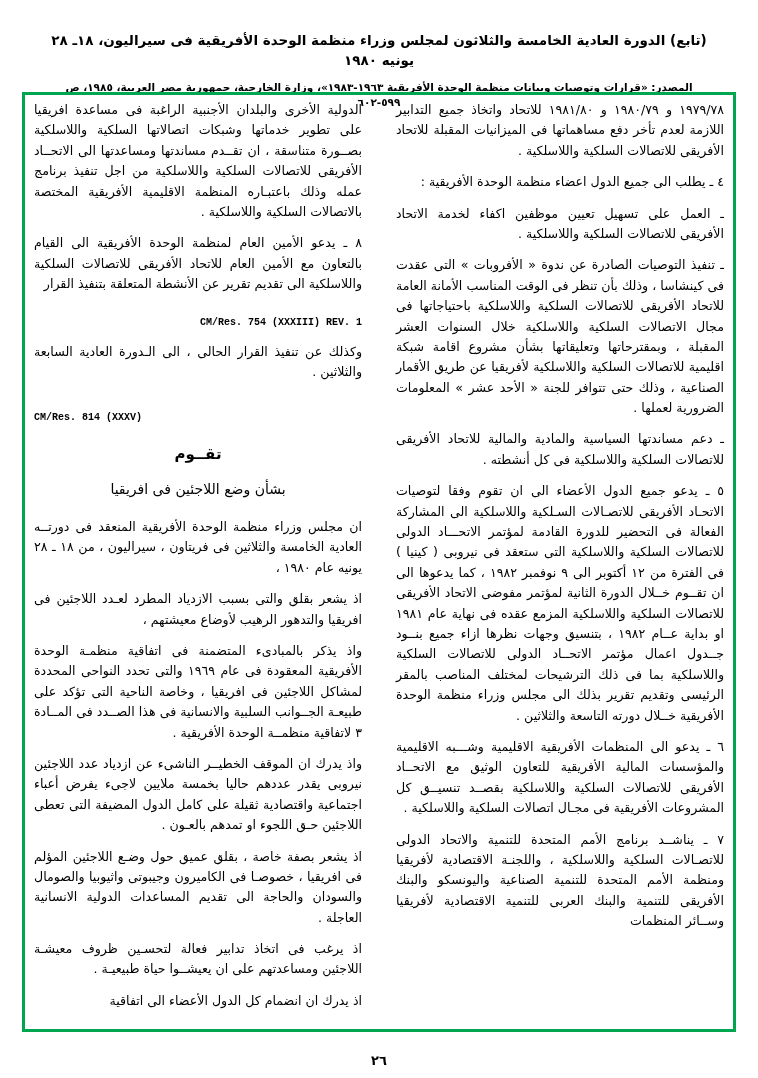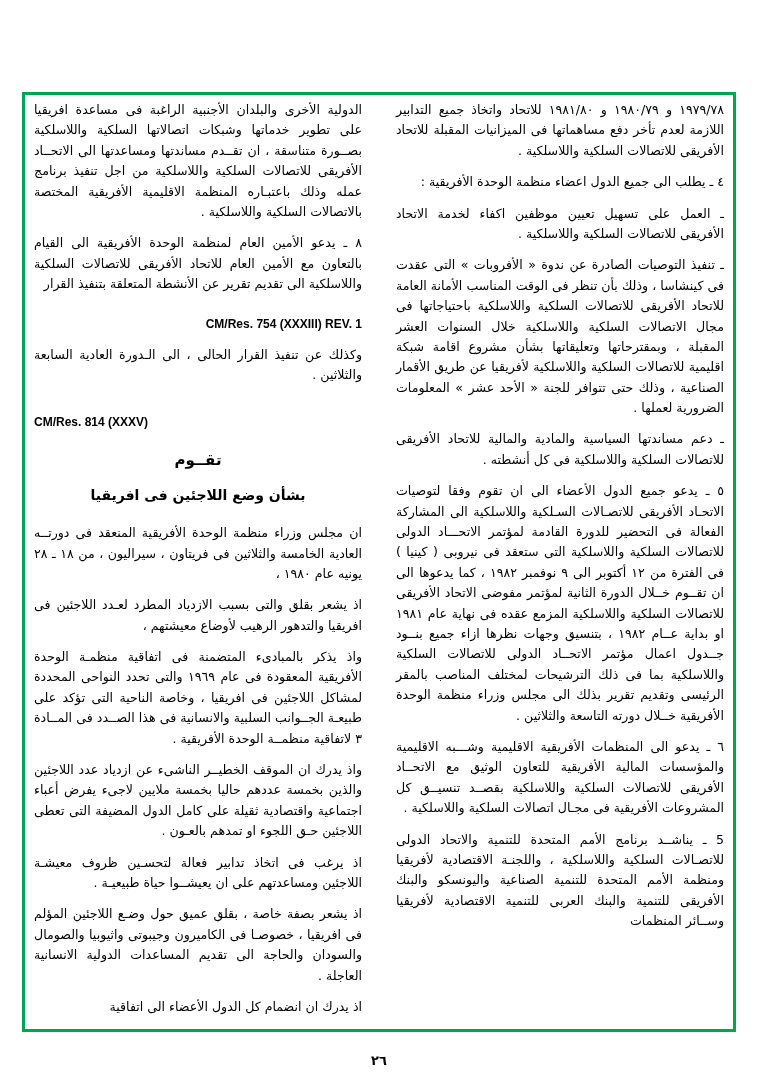--- a/index.html
+++ b/index.html
@@ -71,23 +71,23 @@
   .col.right { padding-left: 4px; }
   .col.left  { padding-right: 4px; }
 
   p.para {
     margin: 0 0 11px 0;
     text-indent: 0;
   }
   .b { font-weight: normal; }
 
   .res-code {
-    font-family: Liberation Sans, sans-serif;
-    font-weight: bold;
-    font-size: 12px;
+    font-family: Liberation Mono, monospace;
+    font-weight: bold;
+    font-size: 10px;
     direction: ltr;
     display: inline-block;
     unicode-bidi: embed;
     margin-top: 9px;
   }
   .res-line {
     margin: 0 0 11px 0;
     direction: rtl;
   }
   .res-block {
@@ -101,52 +101,56 @@
     text-align-last: center;
   }
   .title-qarar {
     font-size: 15px;
     font-weight: bold;
     letter-spacing: 6px;
     margin: 16px 0 12px 0;
   }
   .title-sub {
     font-size: 14px;
-    font-weight: bold;
+    font-weight: normal;
     margin: 0 0 16px 0;
   }
   .footer {
     position: absolute;
     bottom: 10px;
     left: 0;
     right: 0;
     text-align: center;
     font-size: 13px;
     font-weight: bold;
   }
 </style>
 </head>
 <body>
 
 <div class="page">
 
+  <div class="header">
+    <div class="header-title">(تابع) الدورة العادية الخامسة والثلاثون لمجلس وزراء منظمة الوحدة الأفريقية فى سيراليون، ١٨ـ ٢٨ يونيه ١٩٨٠</div>
+    <div class="header-source">المصدر: «قرارات وتوصيات وبيانات منظمة الوحدة الأفريقية ١٩٦٣-١٩٨٣»، وزارة الخارجية، جمهورية مصر العربية، ١٩٨٥، ص ٥٩٩-٦٠٢</div>
+  </div>
 
   <div class="frame"></div>
 
   <div class="columns">
 
     <div class="col right">
       <p class="para">١٩٧٩/٧٨ و ١٩٨٠/٧٩ و ١٩٨١/٨٠ للاتحاد واتخاذ جميع التدابير اللازمة لعدم تأخر دفع مساهماتها فى الميزانيات المقبلة للاتحاد الأفريقى للاتصالات السلكية واللاسلكية .</p>
       <p class="para">٤ ـ يطلب الى جميع الدول اعضاء منظمة الوحدة الأفريقية :</p>
       <p class="para">ـ العمل على تسهيل تعيين موظفين اكفاء لخدمة الاتحاد الأفريقى للاتصالات السلكية واللاسلكية .</p>
       <p class="para">ـ تنفيذ التوصيات الصادرة عن ندوة « الأفروبات » التى عقدت فى كينشاسا ، وذلك بأن تنظر فى الوقت المناسب الأمانة العامة للاتحاد الأفريقى للاتصالات السلكية واللاسلكية باحتياجاتها فى مجال الاتصالات السلكية واللاسلكية خلال السنوات العشر المقبلة ، وبمقترحاتها وتعليقاتها بشأن مشروع اقامة شبكة اقليمية للاتصالات السلكية واللاسلكية لأفريقيا عن طريق الأقمار الصناعية ، وذلك حتى تتوافر للجنة « الأحد عشر » المعلومات الضرورية لعملها .</p>
       <p class="para">ـ دعم مساندتها السياسية والمادية والمالية للاتحاد الأفريقى للاتصالات السلكية واللاسلكية فى كل أنشطته .</p>
       <p class="para">٥ ـ يدعو جميع الدول الأعضاء الى ان تقوم وفقا لتوصيات الاتحـاد الأفريقى للاتصـالات السـلكية واللاسلكية الى المشاركة الفعالة فى التحضير للدورة القادمة لمؤتمر الاتحـــاد الدولى للاتصالات السلكية واللاسلكية التى ستعقد فى نيروبى ( كينيا ) فى الفترة من ١٢ أكتوبر الى ٩ نوفمبر ١٩٨٢ ، كما يدعوها الى ان تقــوم خــلال الدورة الثانية لمؤتمر مفوضى الاتحاد الأفريقى للاتصالات السلكية واللاسلكية المزمع عقده فى نهاية عام ١٩٨١ او بداية عــام ١٩٨٢ ، بتنسيق وجهات نظرها ازاء جميع بنــود جــدول اعمال مؤتمر الاتحــاد الدولى للاتصالات السلكية واللاسلكية بما فى ذلك الترشيحات لمختلف المناصب بالمقر الرئيسى وتقديم تقرير بذلك الى مجلس وزراء منظمة الوحدة الأفريقية خــلال دورته التاسعة والثلاثين .</p>
       <p class="para">٦ ـ يدعو الى المنظمات الأفريقية الاقليمية وشـــبه الاقليمية والمؤسسات المالية الأفريقية للتعاون الوثيق مع الاتحــاد الأفريقى للاتصالات السلكية واللاسلكية بقصــد تنسيــق كل المشروعات الأفريقية فى مجـال اتصالات السلكية واللاسلكية .</p>
-      <p class="para">5 ـ يناشــد برنامج الأمم المتحدة للتنمية والاتحاد الدولى للاتصـالات السلكية واللاسلكية ، واللجنـة الاقتصادية لأفريقيا ومنظمة الأمم المتحدة للتنمية الصناعية واليونسكو والبنك الأفريقى للتنمية والبنك العربى للتنمية الاقتصادية لأفريقيا وســائر المنظمات</p>
+      <p class="para">٧ ـ يناشــد برنامج الأمم المتحدة للتنمية والاتحاد الدولى للاتصـالات السلكية واللاسلكية ، واللجنـة الاقتصادية لأفريقيا ومنظمة الأمم المتحدة للتنمية الصناعية واليونسكو والبنك الأفريقى للتنمية والبنك العربى للتنمية الاقتصادية لأفريقيا وســائر المنظمات</p>
     </div>
 
     <div class="col left">
       <p class="para">الدولية الأخرى والبلدان الأجنبية الراغبة فى مساعدة افريقيا على تطوير خدماتها وشبكات اتصالاتها السلكية واللاسلكية بصــورة متناسقة ، ان تقــدم مساندتها ومساعدتها الى الاتحــاد الأفريقى للاتصالات السلكية واللاسلكية من اجل تنفيذ برنامج عمله وذلك باعتبـاره المنظمة الاقليمية الأفريقية المختصة بالاتصالات السلكية واللاسلكية .</p>
 
       <p class="res-line">
         <span class="b">٨ ـ يدعو الأمين العام لمنظمة الوحدة الأفريقية الى القيام بالتعاون مع الأمين العام للاتحاد الأفريقى للاتصالات السلكية واللاسلكية الى تقديم تقرير عن الأنشطة المتعلقة بتنفيذ القرار</span>
       </p>
       <p class="res-line">
         <span class="res-code">CM/Res. 754 (XXXIII) REV. 1</span>
@@ -164,32 +168,32 @@
 
       <p class="para">
         <span class="b">اذ يشعر بقلق والتى</span><span> بسبب الازدياد المطرد لعـدد اللاجئين فى افريقيا والتدهور الرهيب لأوضاع معيشتهم ،</span>
       </p>
 
       <p class="para">
         <span class="b">واذ يذكر</span><span> بالمبادىء المتضمنة فى اتفاقية منظمـة الوحدة الأفريقية المعقودة فى عام ١٩٦٩ والتى تحدد النواحى المحددة لمشاكل اللاجئين فى افريقيا ، وخاصة الناحية التى تؤكد على طبيعـة الجــوانب السلبية والانسانية فى هذا الصــدد فى المــادة ٣ لاتفاقية منظمــة الوحدة الأفريقية .</span>
       </p>
 
       <p class="para">
-        <span class="b">واذ يدرك</span><span> ان الموقف الخطيــر الناشىء عن ازدياد عدد اللاجئين والذين بخمسة عددهم حاليا بخمسة ملايين لاجىء يفرض أعباء اجتماعية واقتصادية ثقيلة على كامل الدول المضيفة التى تعطى اللاجئين حـق اللجوء او تمدهم بالعـون .</span>
+        <span class="b">واذ يدرك</span><span> ان الموقف الخطيــر الناشىء عن ازدياد عدد اللاجئين نيروبى يقدر عددهم حاليا بخمسة ملايين لاجىء يفرض أعباء اجتماعية واقتصادية ثقيلة على كامل الدول المضيفة التى تعطى اللاجئين حـق اللجوء او تمدهم بالعـون .</span>
+      </p>
+
+      <p class="para">
+        <span class="b">اذ يشعر</span><span> بصفة خاصة ، بقلق عميق حول وضـع اللاجئين المؤلم فى افريقيا ، خصوصـا فى الكاميرون وجيبوتى واثيوبيا والصومال والسودان والحاجة الى تقديم المساعدات الدولية الانسانية العاجلة .</span>
       </p>
 
       <p class="para">
         <span class="b">اذ يرغب</span><span> فى اتخاذ تدابير فعالة لتحسـين ظروف معيشـة اللاجئين ومساعدتهم على ان يعيشــوا حياة طبيعيـة .</span>
       </p>
 
       <p class="para">
-        <span class="b">اذ يشعر</span><span> بصفة خاصة ، بقلق عميق حول وضـع اللاجئين المؤلم فى افريقيا ، خصوصـا فى الكاميرون وجيبوتى واثيوبيا والصومال والسودان والحاجة الى تقديم المساعدات الدولية الانسانية العاجلة .</span>
-      </p>
-
-      <p class="para">
         <span class="b">اذ يدرك</span><span> ان انضمام كل الدول الأعضاء الى اتفاقية</span>
       </p>
     </div>
 
   </div>
 
   <div class="footer">٢٦</div>
 
 </div>
 

